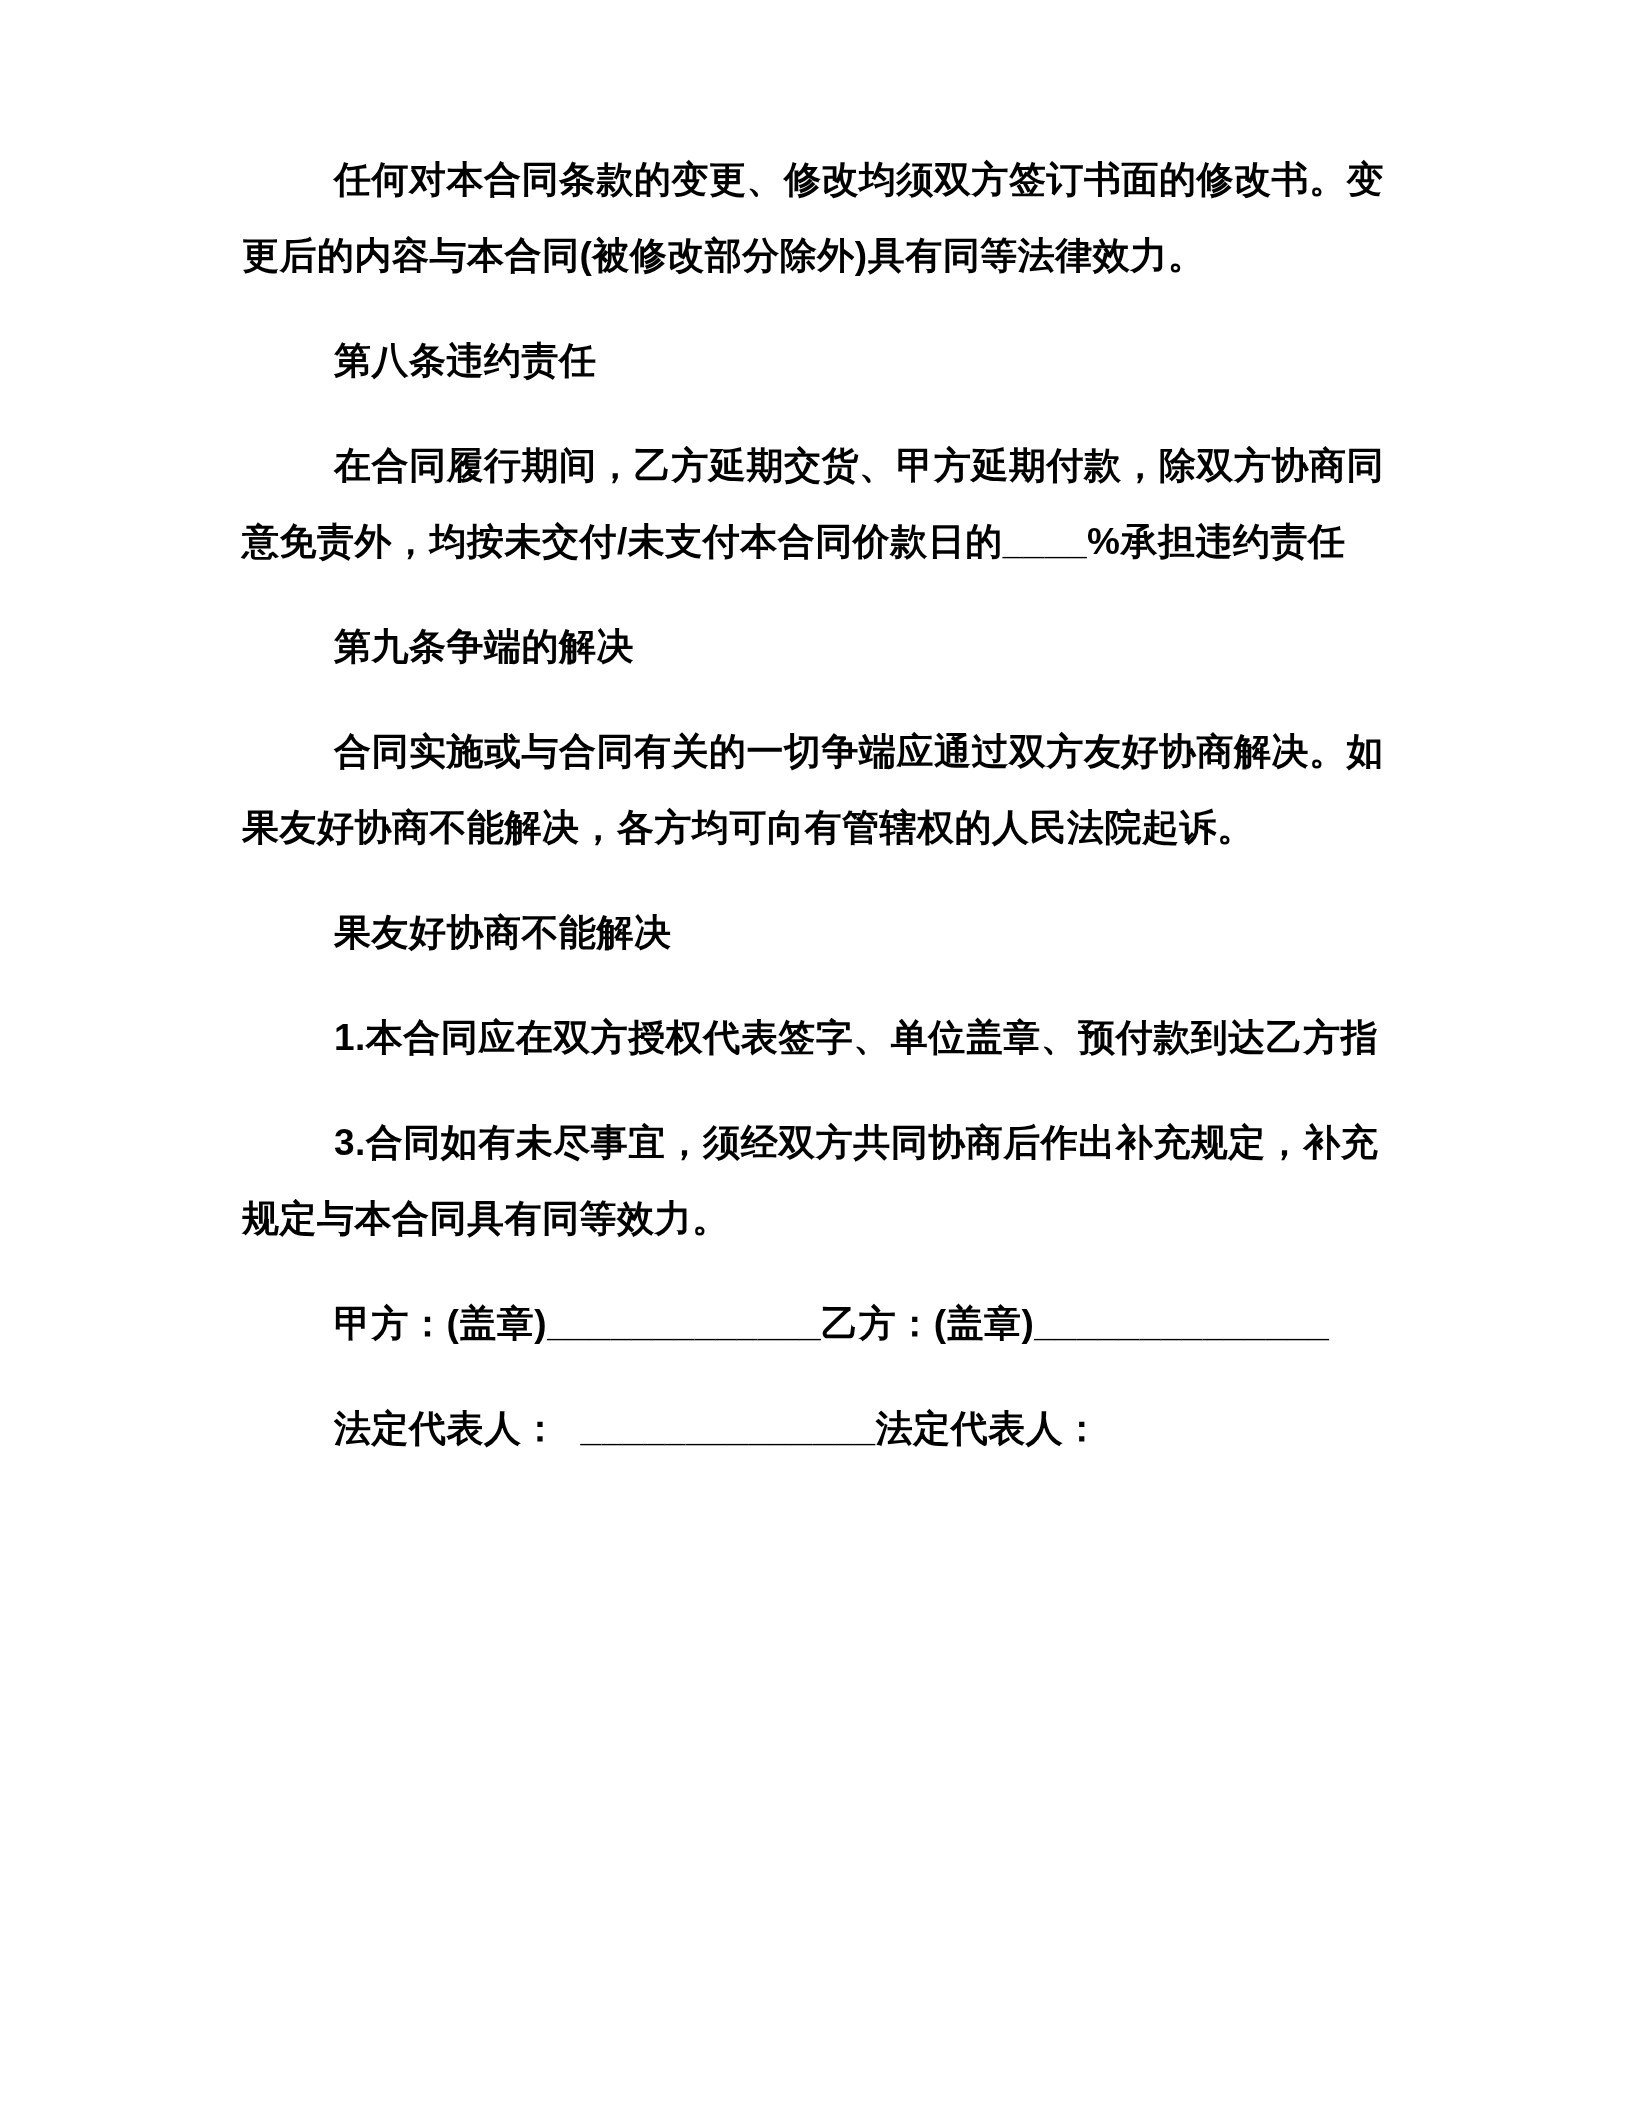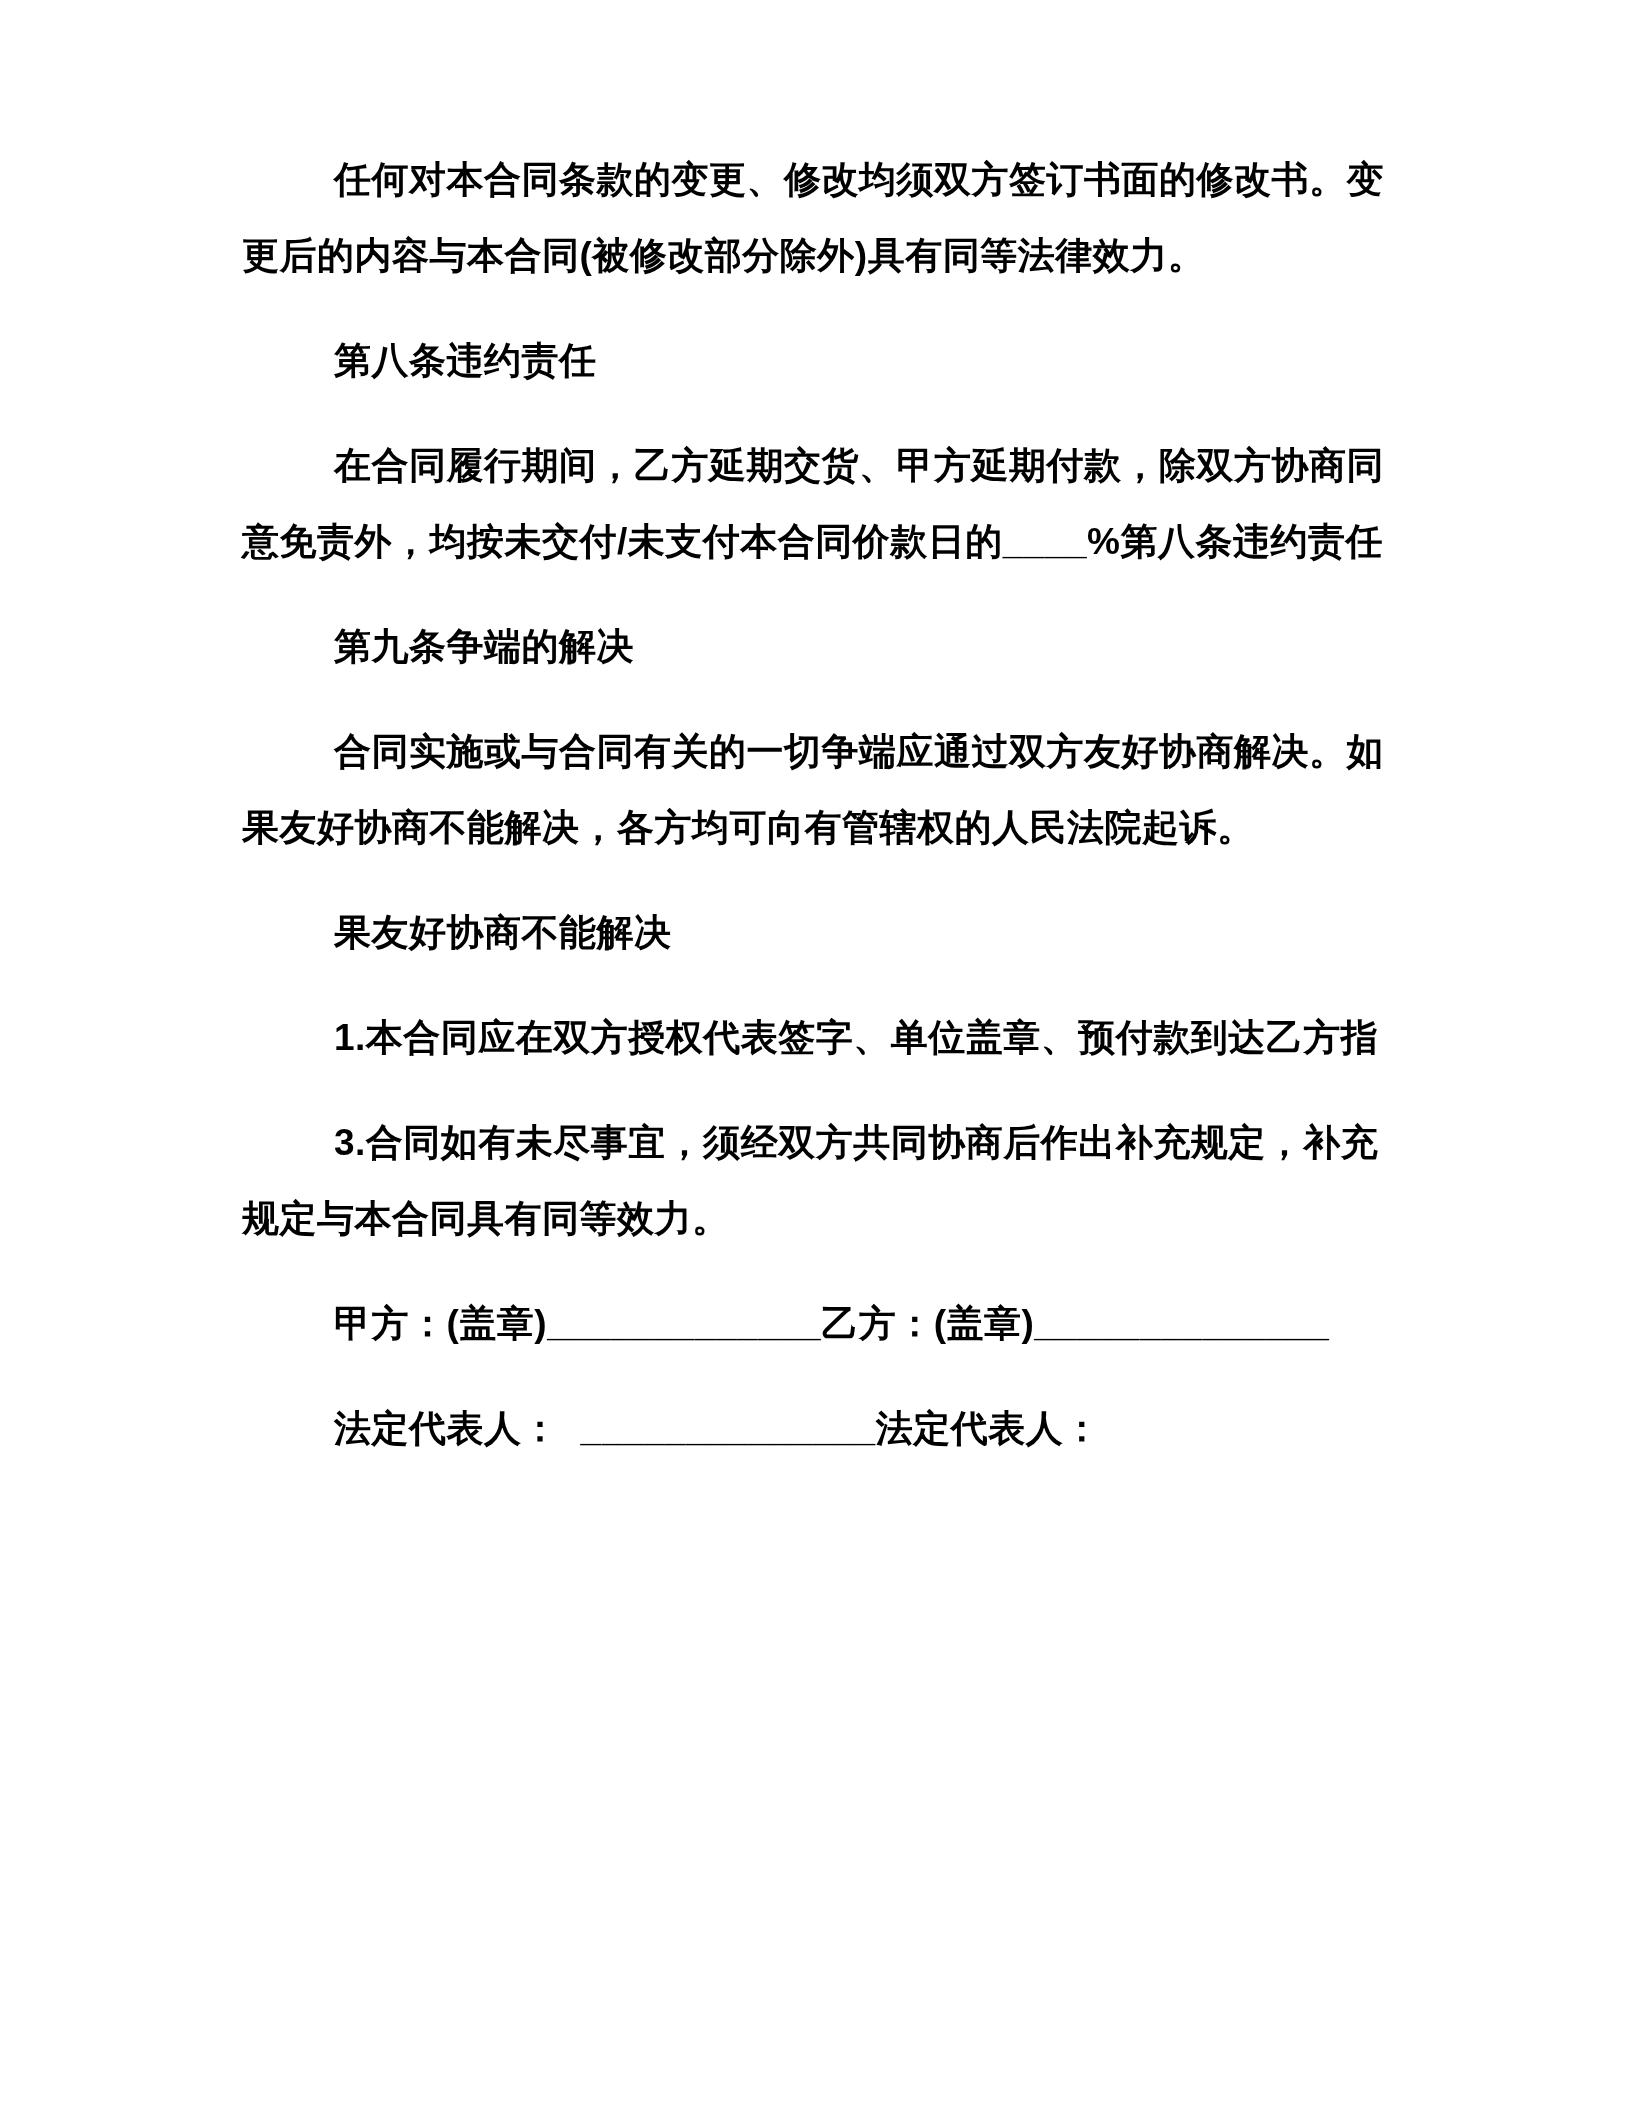--- a/index.html
+++ b/index.html
@@ -48,21 +48,21 @@
 
 <div class="page">
   <div class="doc">
 
     <div class="line first">任何对本合同条款的变更、修改均须双方签订书面的修改书。变</div>
     <div class="line">更后的内容与本合同(被修改部分除外)具有同等法律效力。</div>
 
     <div class="line first gap">第八条违约责任</div>
 
     <div class="line first gap">在合同履行期间，乙方延期交货、甲方延期付款，除双方协商同</div>
-    <div class="line">意免责外，均按未交付/未支付本合同价款日的____%第八条违约责任</div>
+    <div class="line">意免责外，均按未交付/未支付本合同价款日的____%承担违约责任</div>
 
     <div class="line first gap">第九条争端的解决</div>
 
     <div class="line first gap">合同实施或与合同有关的一切争端应通过双方友好协商解决。如</div>
     <div class="line">果友好协商不能解决，各方均可向有管辖权的人民法院起诉。</div>
 
     <div class="line first gap">果友好协商不能解决</div>
 
     <div class="line first gap">1.本合同应在双方授权代表签字、单位盖章、预付款到达乙方指</div>
 

